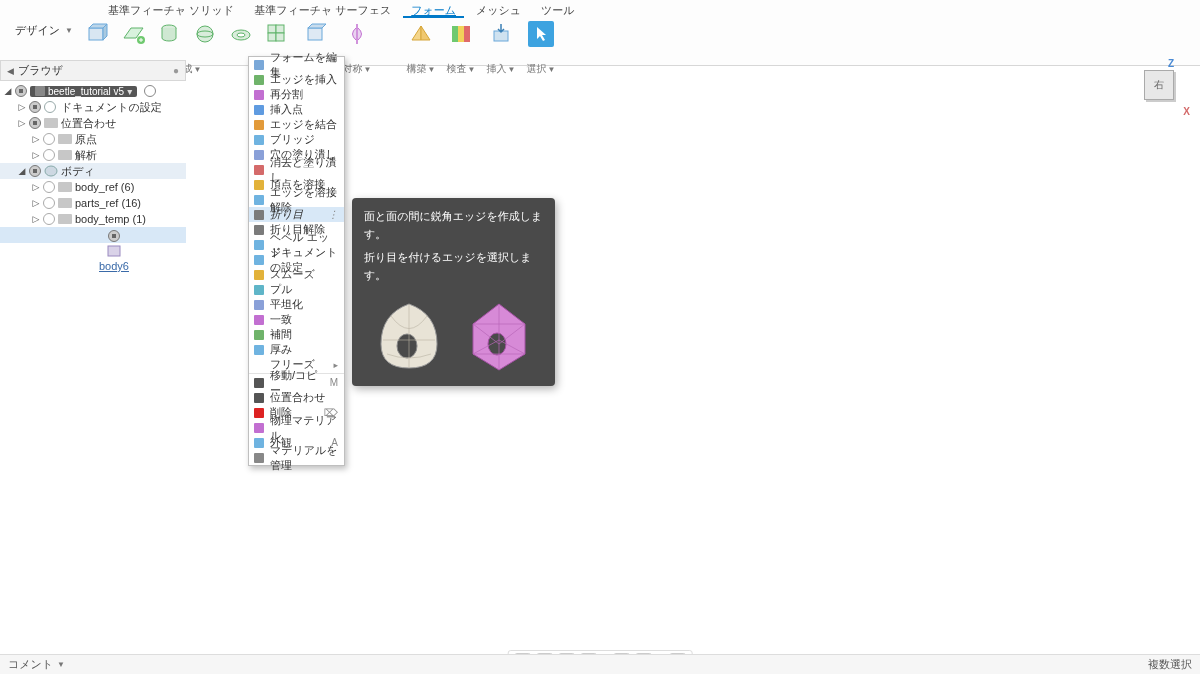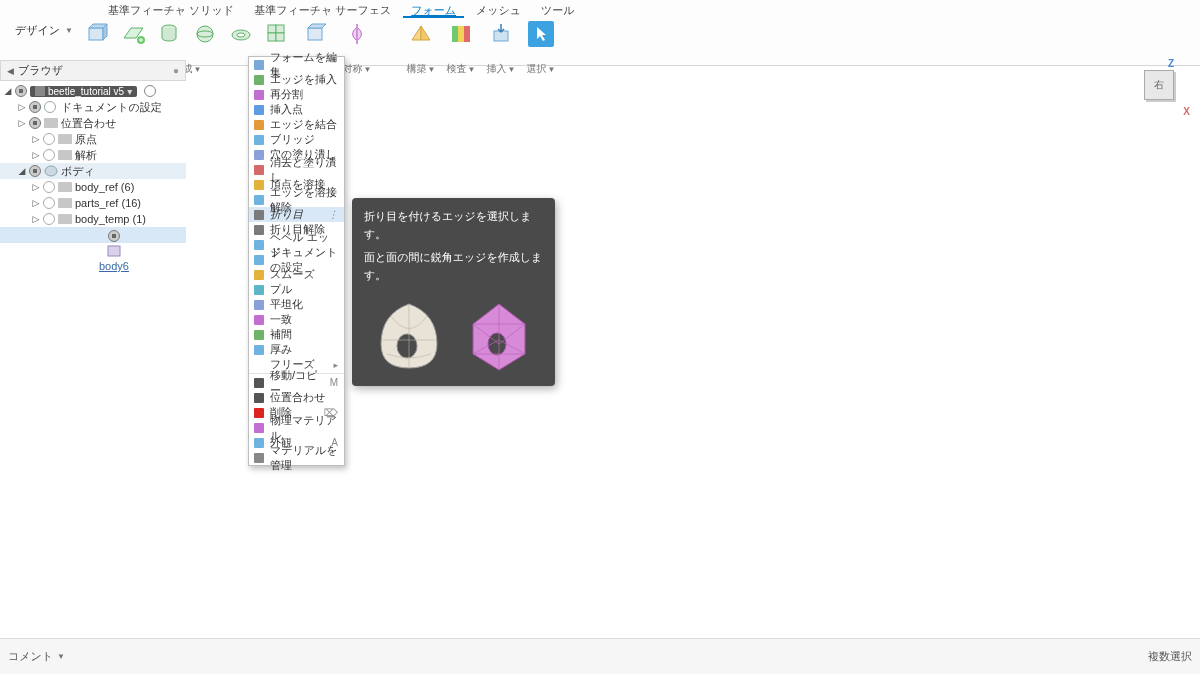--- a/index.html
+++ b/index.html
@@ -64,21 +64,21 @@
   transform-origin: top center;
   opacity:.55;
 }
 
 
 .viewcube { position: absolute; top: 70px; right: 16px; width: 40px; height: 40px; }
 .viewcube .cube { width: 30px; height: 30px; background:#e8e8e8; border:1px solid #aaa; transform: rotateX(0deg) rotateY(0deg); font-size:10px; display:flex; align-items:center; justify-content:center; color:#666; box-shadow: 2px 2px 0 #ccc; }
 .axis-lbl { position:absolute; font-size:10px; font-weight:bold; }
 
 
-.btmbar { position: absolute; bottom: 0; left: 0; right: 0; height: 36px; background: #f6f6f6; border-top: 1px solid #ddd; display: flex; align-items: center; font-size: 11px; color: #555; padding: 0 8px; text-align: right; }
+.btmbar { position: absolute; bottom: 0; left: 0; right: 0; height: 20px; background: #f6f6f6; border-top: 1px solid #ddd; display: flex; align-items: center; font-size: 11px; color: #555; padding: 0 8px; text-align: right; }
 .btmbar .right { margin-left: auto; }
 .btmtools { position: absolute; bottom: 2px; left: 50%; transform: translateX(-50%); display: flex; gap: 6px; align-items: center; background: #fff; border: 1px solid #ddd; padding: 1px 6px; border-radius: 3px; }
 .btmtools .t { width: 16px; height: 16px; border: 1px solid #ccc; background: #f3f3f3; border-radius:2px; }
 
 
 .car { position:absolute; top: 130px; left: 265px; width: 800px; height: 500px; }
 </style>
 </head>
 <body>
 
@@ -550,22 +550,22 @@
     </div>
     <div class="mrow">
       <span class="mic">
         <span style="display:block;width:10px;height:10px;background:#888;border-radius:1px"></span>
       </span>
       <span>マテリアルを管理</span>
     </div>
   </div>
 
 <div class="tooltip">
+  <p>面と面の間に鋭角エッジを作成します。</p>
   <p>折り目を付けるエッジを選択します。</p>
-  <p>面と面の間に鋭角エッジを作成します。</p>
   <div class="preview">
     <svg class="shape" viewBox="0 0 80 80">
       <path d="M40 8 Q68 18 68 48 Q68 72 40 72 Q12 72 12 48 Q12 18 40 8 Z" fill="#e8e3d6" stroke="#999"></path>
       <ellipse cx="38" cy="50" rx="10" ry="12" fill="#4a4a4a" stroke="#888"></ellipse>
       <g stroke="#b8b2a3" fill="none" stroke-width="0.6">
         <path d="M40 8 Q40 40 40 72"></path>
           <path d="M22 20 Q40 45 58 20"></path>
           <path d="M14 44 h52"></path>
           <path d="M18 58 Q40 66 62 58"></path>
       </g>

